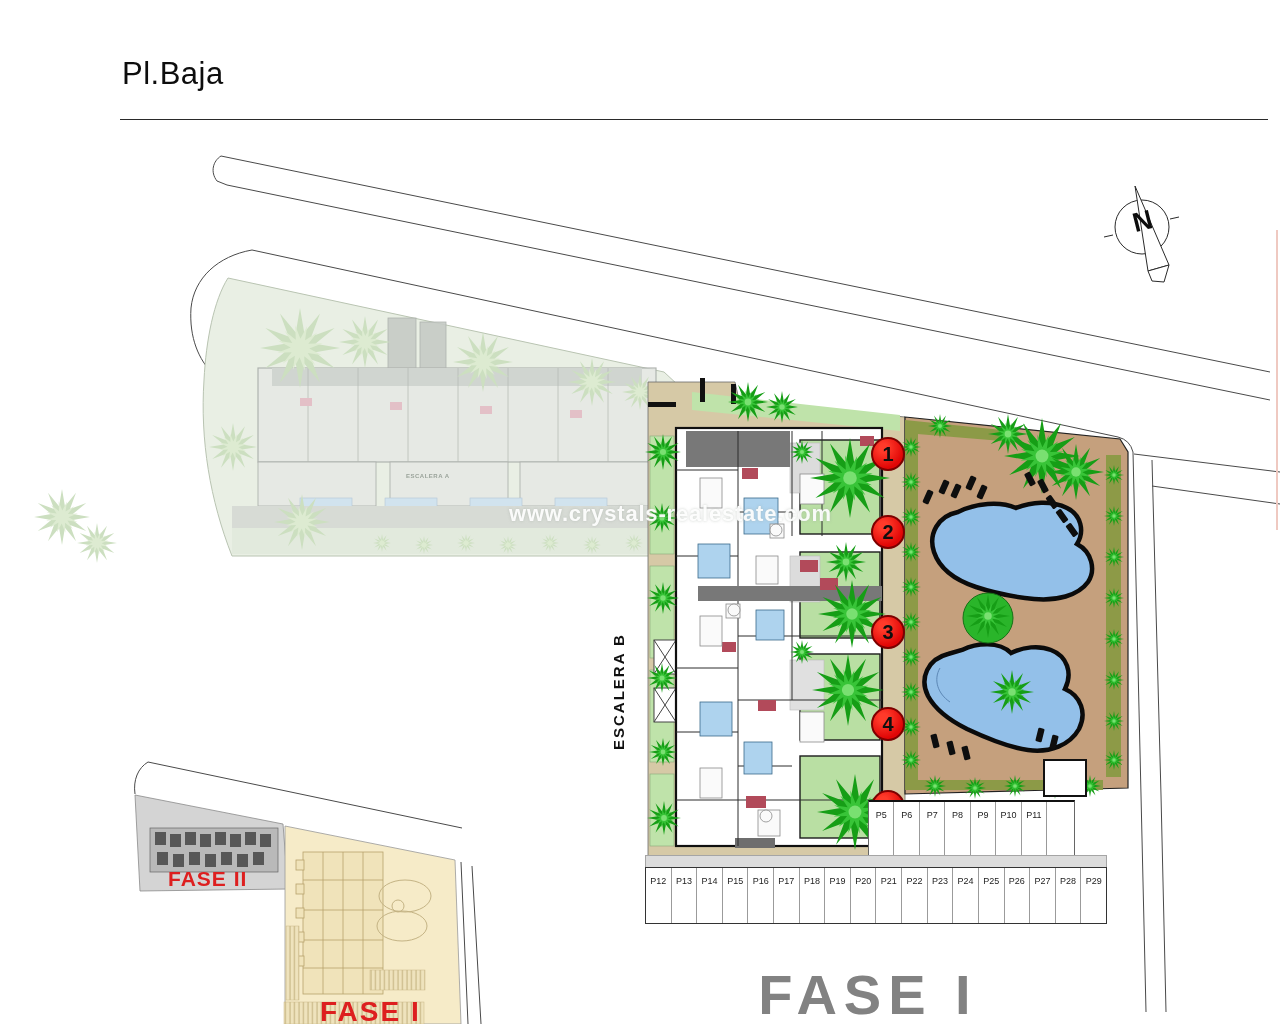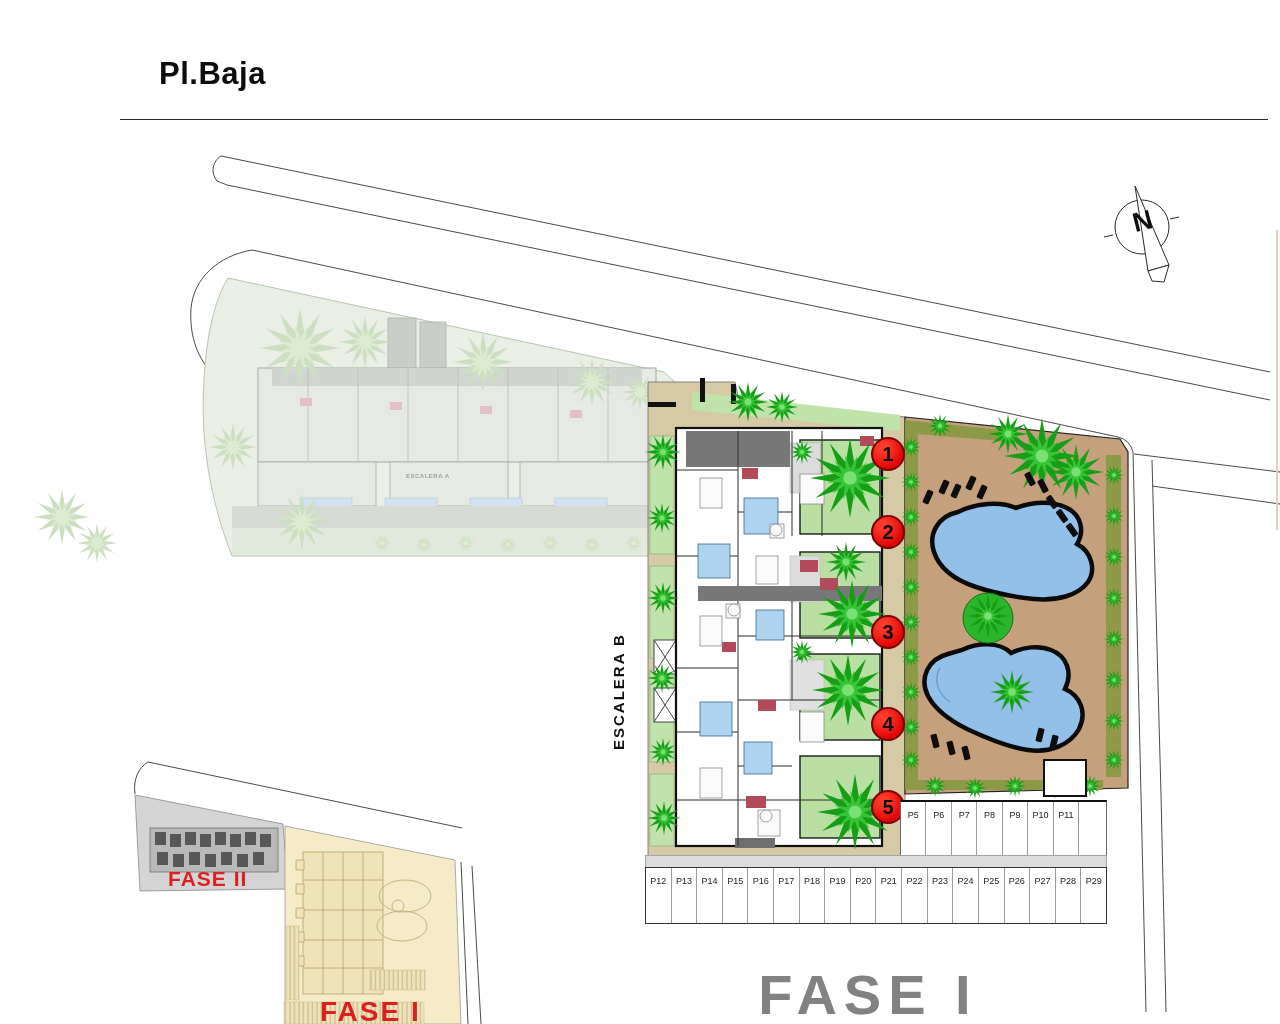--- a/index.html
+++ b/index.html
@@ -1,20 +1,20 @@
 <!DOCTYPE html>
 <html><head>
 <meta charset="utf-8">
 <style>
   html,body{margin:0;padding:0;background:#ffffff;}
   #page{position:relative;width:1280px;height:1024px;background:#ffffff;overflow:hidden;
         font-family:"Liberation Sans", sans-serif;}
   #plan-svg{position:absolute;left:0;top:0;width:1280px;height:1024px;}
   .abs{position:absolute;}
-  #page-title{left:122px;top:56px;font-size:31px;font-weight:700;color:#0d0d0d;letter-spacing:0.5px;margin-left:37px;}
+  #page-title{left:122px;top:56px;font-size:31px;font-weight:400;color:#0d0d0d;letter-spacing:0.5px;}
   #title-rule{left:120px;top:119px;width:1148px;height:0;border-top:1.6px solid #2a2a2a;}
   #compass-n{left:1124px;top:206px;width:38px;height:34px;font-size:27px;font-weight:800;color:#0c0c0c;
              text-align:center;transform:rotate(-14deg);}
   #watermark{left:509px;top:501px;font-size:22px;font-weight:600;color:rgba(255,255,255,0.92);
              letter-spacing:0.8px;text-shadow:0 0 3px rgba(160,170,160,0.55);}
   #escalera-b{left:610px;top:597px;width:32px;height:190px;font-size:15px;font-weight:800;color:#101010;
               letter-spacing:2px;writing-mode:vertical-rl;transform:rotate(180deg);text-align:center;}
   #escalera-a{left:406px;top:473px;font-size:6px;font-weight:700;color:#9aa39a;letter-spacing:0.5px;}
   #fase-main{left:738px;top:962px;width:260px;font-size:56px;font-weight:800;color:#828282;
              letter-spacing:7px;text-align:center;}
@@ -26,21 +26,21 @@
                background:radial-gradient(circle at 35% 30%, #ff3a2a 15%, #e00606 70%);
                border:2px solid #7d0000;color:#0f0f0f;font-size:20px;font-weight:800;
                display:flex;align-items:center;justify-content:center;}
   .unit-marker:nth-child(1){top:437px;}
   .unit-marker:nth-child(2){top:515px;}
   .unit-marker:nth-child(3){top:615px;}
   .unit-marker:nth-child(4){top:707px;}
   .unit-marker:nth-child(5){top:790px;}
   
   .parking-row{background:#ffffff;display:flex;}
-  #parking-top{left:900px;top:800px;width:205px;height:55px;border:1px solid #666;border-top:2.5px solid #111;}
+  #parking-top{left:868px;top:800px;width:205px;height:55px;border:1px solid #666;border-top:2.5px solid #111;}
   #stalls-top{width:178px;height:100%;display:flex;}
   #stall-empty{width:27px;height:100%;border-left:1px solid #999;}
   #driveway{left:645px;top:855px;width:460px;height:45px;background:#dcdcdc;border:1px solid #a5a5a5;}
   #parking-bottom{left:645px;top:867px;width:460px;height:55px;border:1.5px solid #333;}
   .stall{flex:1;border-right:1px solid #9b9b9b;font-size:9px;color:#1c1c1c;padding-top:8px;
          text-align:center;overflow:hidden;}
   .stall:last-child{border-right:none;}
 </style>
 </head>
 <body>
@@ -322,20 +322,21 @@
     <circle cx="1142" cy="227" r="27"></circle>
     <path d="M1135,186 L1148,271 L1169,265 Z"></path>
     <path d="M1148,271 L1169,265 L1164,282 L1152,281 Z"></path>
     <path d="M1113,235 l-9,2 M1170,219 l9,-2" fill="none"></path>
   </g>
 </svg>
 
 <div class="abs" id="page-title">Pl.Baja</div>
 <div class="abs" id="title-rule"></div>
 <div class="abs" id="compass-n">N</div>
+<div class="abs" id="watermark">www.crystals-realestate.com</div>
 <div class="abs" id="escalera-b">ESCALERA B</div>
 <div class="abs" id="escalera-a">ESCALERA A</div>
 <div class="abs" id="fase-main">FASE I</div>
 <div class="abs" id="inset-fase2">FASE II</div>
 <div class="abs" id="inset-fase1">FASE I</div>
 
 <div class="abs" id="unit-markers">
       <div class="unit-marker">1</div>
       <div class="unit-marker">2</div>
       <div class="unit-marker">3</div>

